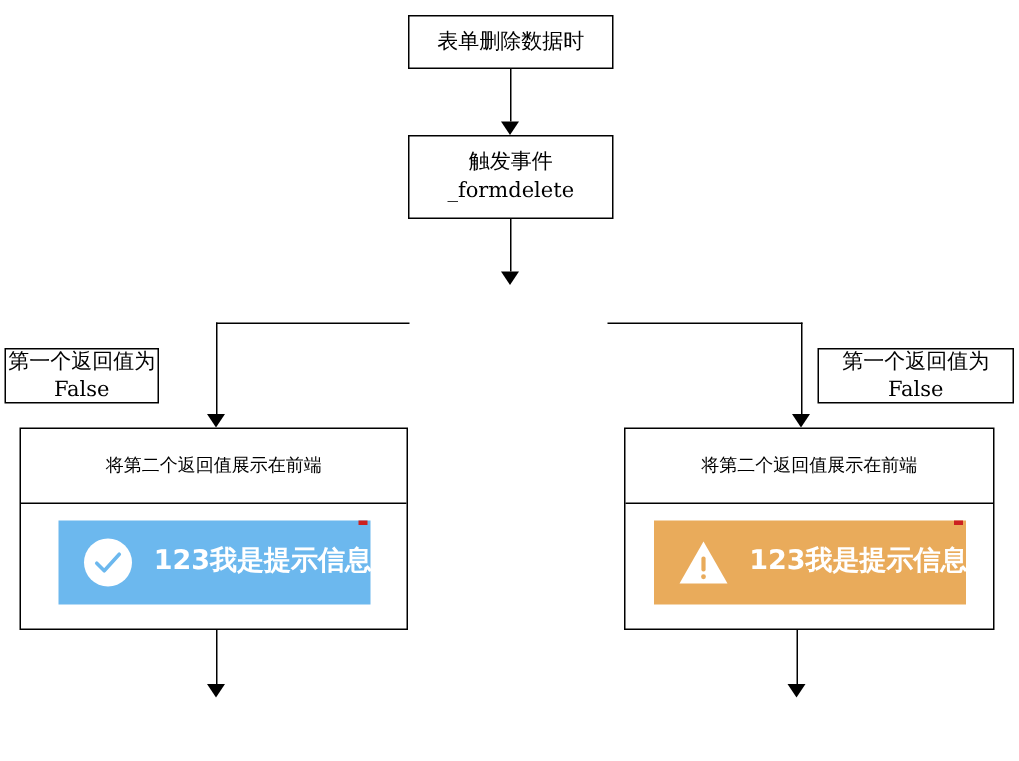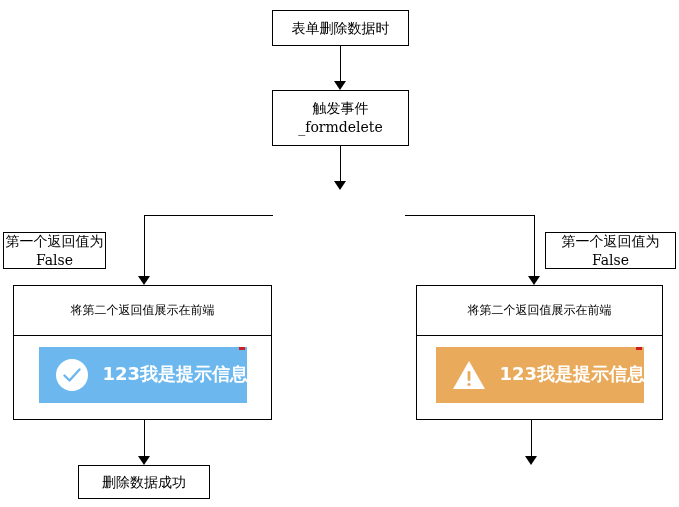--- a/index.html
+++ b/index.html
@@ -201,18 +201,15 @@
           <path d="M17 3 L33 31 L1 31 Z" fill="#ffffff"></path>
           <rect x="15.6" y="13" width="2.8" height="10" rx="1.3" fill="#e9ab5b"></rect>
           <circle cx="17" cy="26.5" r="1.6" fill="#e9ab5b"></circle>
         </svg>
         <span class="toast-text">123我是提示信息</span>
         <span class="corner-mark"></span>
       </div>
     </div>
   </div>
 
-  <div class="node" id="node-end-success">
-    <span class="line-cn">删除数据成功</span>
-  </div>
 
 
 </div>
 
 </body></html>

